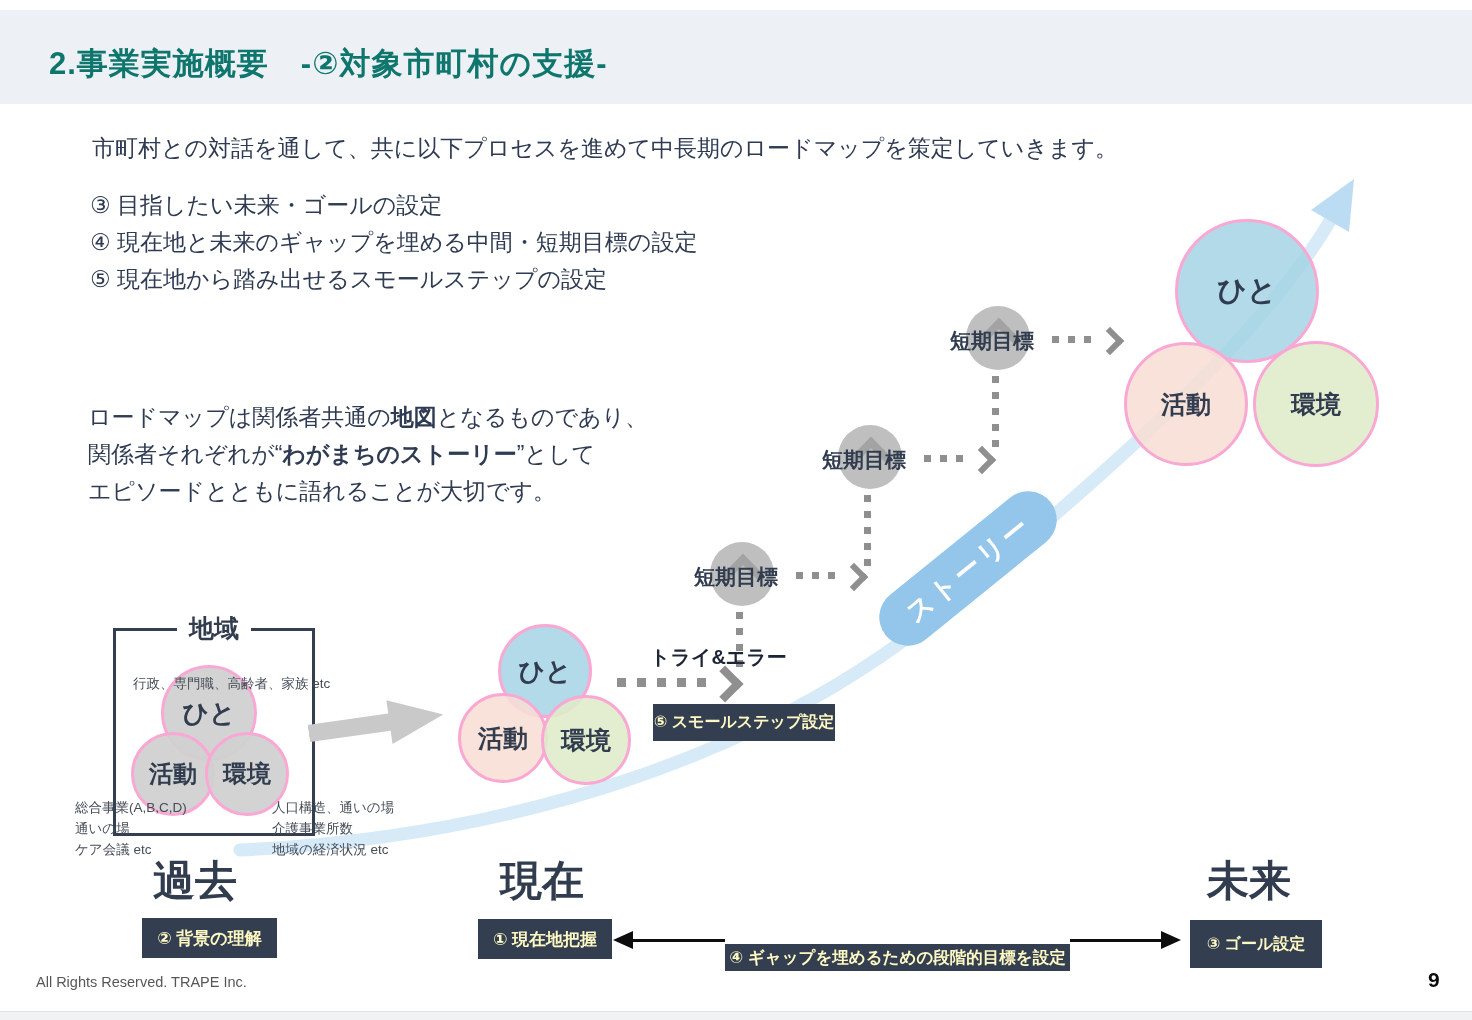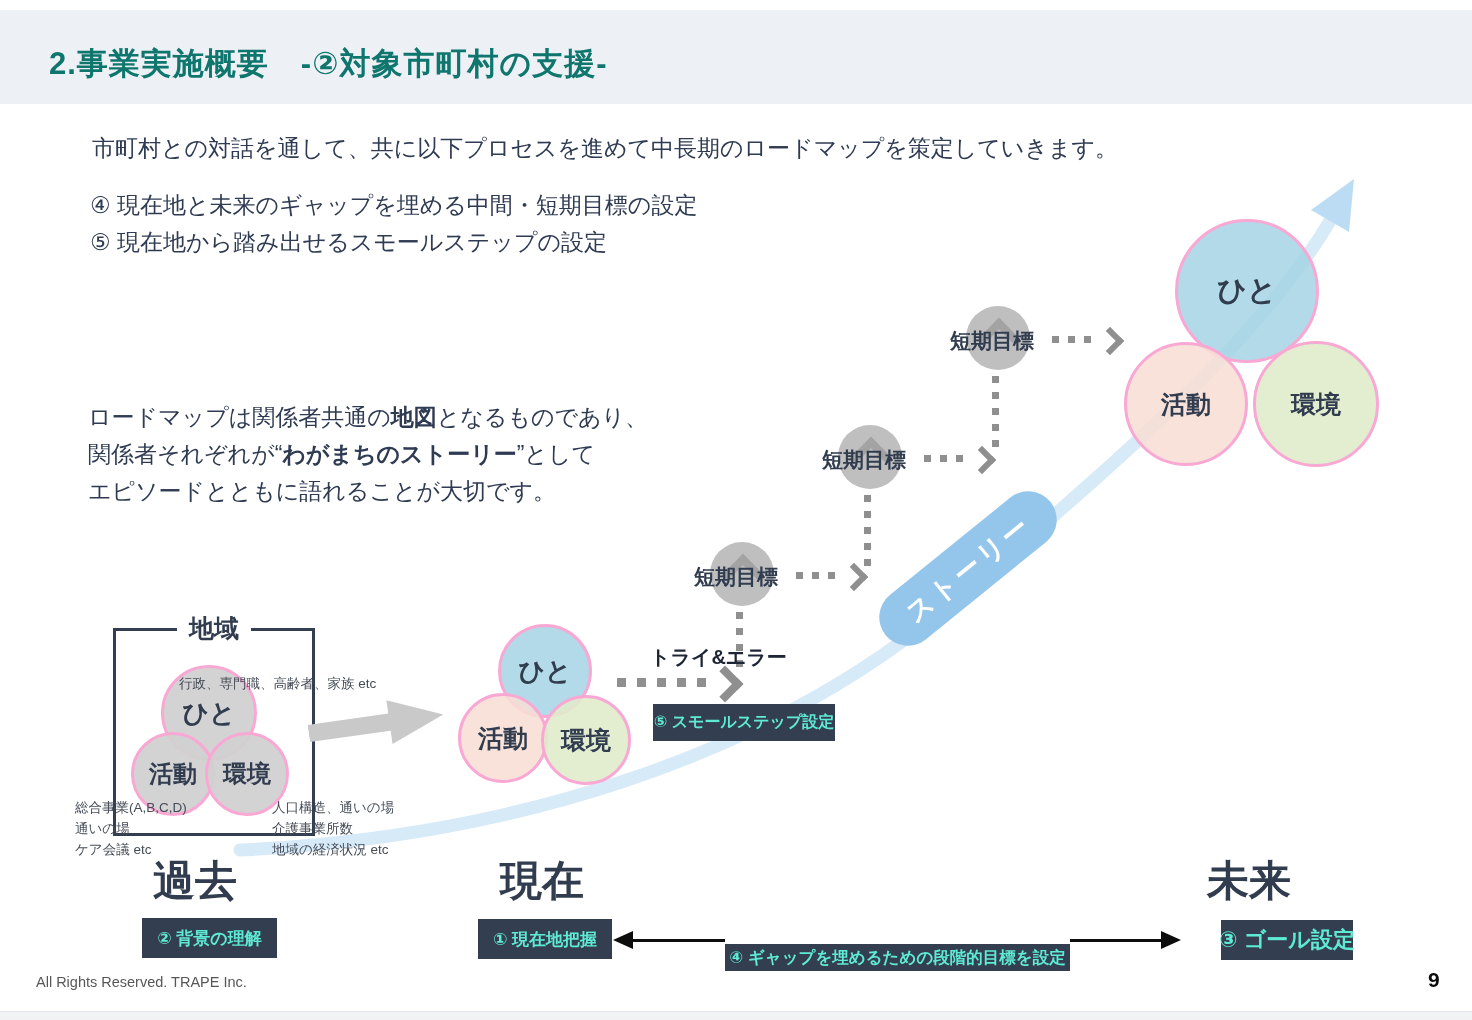--- a/index.html
+++ b/index.html
@@ -35,21 +35,21 @@
   .chev-r{position:absolute;width:14px;height:14px;border-top:6px solid #8f8f8f;border-right:6px solid #8f8f8f;transform:rotate(45deg);z-index:3;}
   .chev-r-lg{position:absolute;width:18px;height:18px;border-top:8px solid #8f8f8f;border-right:8px solid #8f8f8f;transform:rotate(45deg);z-index:3;}
   
   #story-capsule{left:862px;top:540px;width:212px;height:57px;background:#93c6ea;border-radius:29px;
     transform:rotate(-39deg);display:flex;align-items:center;justify-content:center;color:#fff;
     font-size:27px;font-weight:800;letter-spacing:3px;z-index:3;white-space:nowrap;}
   
   #block-arrow{left:308px;top:700px;width:136px;height:48px;background:#c9c9c9;transform:rotate(-8deg);
     clip-path:polygon(0 32%,60% 32%,60% 4%,100% 50%,60% 96%,60% 68%,0 68%);z-index:2;}
   
-  .badge{position:absolute;background:#333e50;color:#5eead4;display:flex;align-items:center;justify-content:center;
+  .badge{position:absolute;background:#333e50;color:#fef9c3;display:flex;align-items:center;justify-content:center;
          font-weight:700;z-index:4;white-space:nowrap;}
   
   .era{position:absolute;font-size:42px;font-weight:800;color:#313c4f;z-index:4;white-space:nowrap;}
   
   .bline{position:absolute;height:3px;background:#0d0d0d;z-index:3;}
   .btri-l{position:absolute;width:0;height:0;border-top:9px solid transparent;border-bottom:9px solid transparent;border-right:20px solid #0d0d0d;z-index:3;}
   .btri-r{position:absolute;width:0;height:0;border-top:9px solid transparent;border-bottom:9px solid transparent;border-left:20px solid #0d0d0d;z-index:3;}
   
   .note{position:absolute;font-size:13.5px;line-height:21px;color:#454c57;z-index:4;white-space:nowrap;font-weight:500;}
   
@@ -65,20 +65,21 @@
 
 <div id="slide">
 
   <div class="abs" id="header-band">
     <div class="abs" id="page-title">2.事業実施概要　-②対象市町村の支援-</div>
   </div>
 
   <div class="abs" id="intro">市町村との対話を通して、共に以下プロセスを進めて中長期のロードマップを策定していきます。</div>
 
   <div class="abs" id="process-list">
+    <div>③ 目指したい未来・ゴールの設定</div>
     <div>④ 現在地と未来のギャップを埋める中間・短期目標の設定</div>
     <div>⑤ 現在地から踏み出せるスモールステップの設定</div>
   </div>
 
   <div class="abs" id="roadmap">
     <div><span>ロードマップは関係者共通の</span><b>地図</b><span>となるものであり、</span></div>
     <div><span>関係者それぞれが“</span><b>わがまちのストーリー</b><span>”として</span></div>
     <div>エピソードとともに語れることが大切です。</div>
   </div>
 
@@ -86,21 +87,21 @@
     <path d="M 240 850 C 500 838 760 762 945 608 C 1125 458 1268 330 1334 214" fill="none" stroke="#d7eaf8" stroke-width="13" stroke-linecap="round"></path>
     <polygon points="1354,179 1349,232 1311,210" fill="#bcdcf4"></polygon>
   </svg>
 
   <div class="abs" id="region-box">
     <div id="region-box-title">地域</div>
   </div>
   <div class="circle c-gray" style="left:161px;top:665px;width:96px;height:96px;font-size:26px;z-index:3;">ひと</div>
   <div class="circle c-gray" style="left:131px;top:732px;width:84px;height:84px;font-size:24px;z-index:3;">活動</div>
   <div class="circle c-gray" style="left:205px;top:732px;width:84px;height:84px;font-size:24px;z-index:3;">環境</div>
-  <div class="note" style="left:133px;top:673px;margin-left:46px;">行政、専門職、高齢者、家族 etc</div>
+  <div class="note" style="left:133px;top:673px;">行政、専門職、高齢者、家族 etc</div>
   <div class="note" style="left:75px;top:797px;">
     <div>総合事業(A,B,C,D)</div>
     <div>通いの場</div>
     <div>ケア会議 etc</div>
   </div>
   <div class="note" style="left:272px;top:797px;">
     <div>人口構造、通いの場</div>
     <div>介護事業所数</div>
     <div>地域の経済状況 etc</div>
   </div>
@@ -139,21 +140,21 @@
   <div class="dot-v" style="left:736px;top:612px;height:64px;"></div>
 
   <div class="try-label" style="left:650px;top:644px;">トライ&amp;エラー</div>
   <div class="dot-h-lg" style="left:617px;top:678px;width:96px;"></div>
   <div class="chev-r-lg" style="left:712px;top:671px;"></div>
 
   <div class="badge" style="left:653px;top:704px;width:182px;height:37px;font-size:16px;">⑤ スモールステップ設定</div>
   <div class="badge" style="left:142px;top:918px;width:135px;height:40px;font-size:17px;">② 背景の理解</div>
   <div class="badge" style="left:478px;top:919px;width:134px;height:40px;font-size:17px;">① 現在地把握</div>
   <div class="badge" style="left:725px;top:944px;width:345px;height:27px;font-size:16.5px;">④ ギャップを埋めるための段階的目標を設定</div>
-  <div class="badge" style="left:1221px;top:920px;width:132px;height:40px;font-size:22px;">③ ゴール設定</div>
+  <div class="badge" style="left:1190px;top:920px;width:132px;height:48px;font-size:16px;">③ ゴール設定</div>
 
   <div class="era" style="left:153px;top:853px;">過去</div>
   <div class="era" style="left:500px;top:853px;">現在</div>
   <div class="era" style="left:1207px;top:853px;">未来</div>
 
   <div class="btri-l" style="left:613px;top:931px;"></div>
   <div class="bline" style="left:631px;top:939px;width:94px;"></div>
   <div class="bline" style="left:1070px;top:939px;width:93px;"></div>
   <div class="btri-r" style="left:1161px;top:931px;"></div>
 

